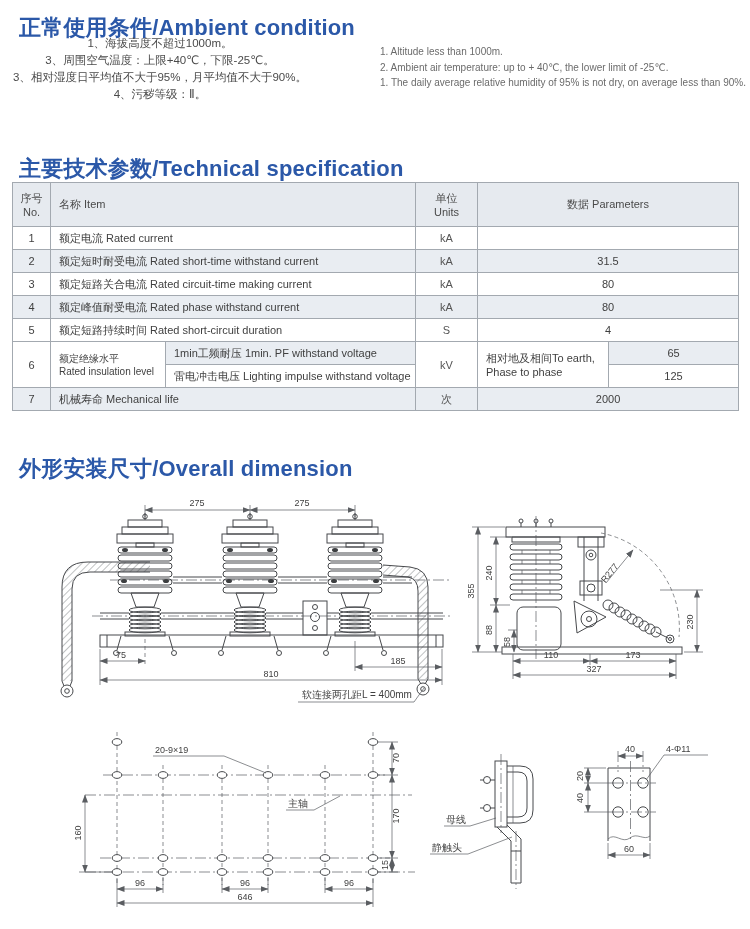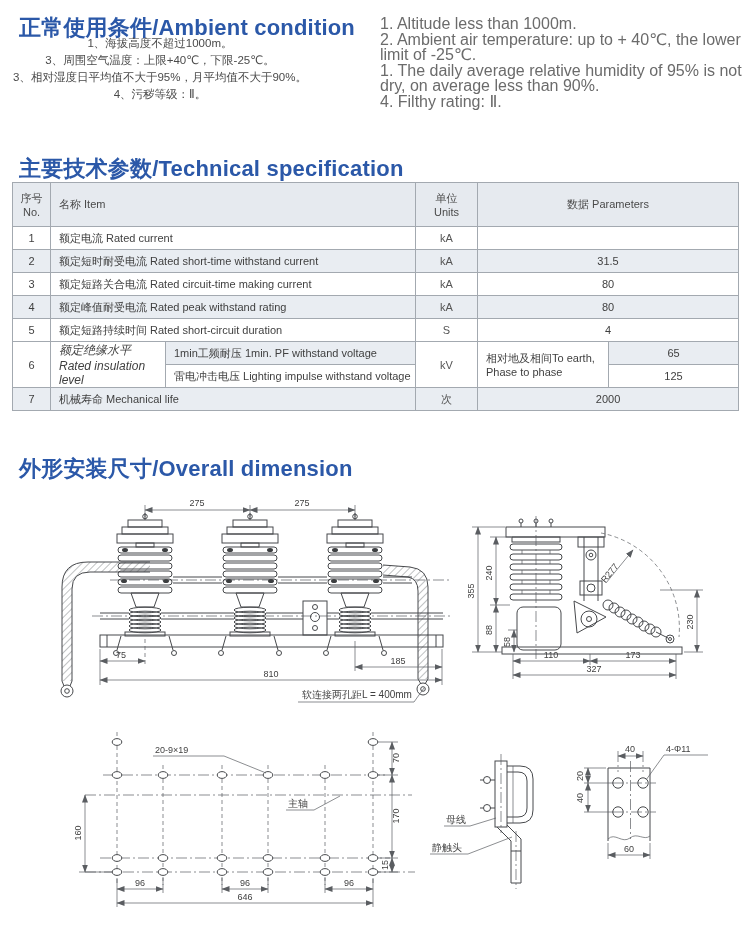--- a/index.html
+++ b/index.html
@@ -4,21 +4,21 @@
 <style>
   html,body{margin:0;padding:0;background:#fff;}
   .page{position:relative;width:750px;height:929px;background:#fff;overflow:hidden;
         font-family:"Liberation Sans","DejaVu Sans",sans-serif;color:#4a4a4a;}
   h2.sec{margin:6px;font-size:22px;font-weight:700;color:#2b58a8;letter-spacing:.2px;}
   .sec1-h{position:absolute;top:7px;left:13px;}
   .sec2-h{position:absolute;top:148px;left:13px;}
   .sec3-h{position:absolute;top:448px;left:13px;}
   ul.plain{list-style:none;margin:0;padding:0;}
   .list-cn{position:absolute;top:35px;left:13px;font-size:11.5px;line-height:17px;color:#4a4a4a;text-align:center;}
-  .list-en{position:absolute;top:16px;left:380px;font-size:16px;line-height:15.5px;color:#6b6b6b;}
+  .list-en{position:absolute;top:44px;left:380px;font-size:10px;line-height:15.5px;color:#6b6b6b;}
   .table-wrap{position:absolute;top:182px;left:12px;}
   table.spec{border-collapse:collapse;table-layout:fixed;width:726px;font-size:11px;color:#3f3f3f;}
   table.spec td{border:1px solid #a3a9b0;padding:0 4px;height:22px;text-align:center;overflow:hidden;}
   table.spec td.l{text-align:left;padding-left:8px;margin-top:29px;}
   table.spec tr.hd td{background:#e6eaef;height:43px;color:#4a4a4a;}
   table.spec td.alt{background:#e9edf2;}
   .unit{color:#555;}
   .svg-wrap{position:absolute;top:489px;left:0;}
   
   .ln{stroke:#47494c;fill:none;stroke-width:1;}
@@ -39,21 +39,20 @@
   <ul class="plain list-cn">
     <li>1、海拔高度不超过1000m。</li>
     <li>3、周围空气温度：上限+40℃，下限-25℃。</li>
     <li>3、相对湿度日平均值不大于95%，月平均值不大于90%。</li>
     <li>4、污秽等级：Ⅱ。</li>
   </ul>
   <ul class="plain list-en">
     <li>1. Altitude less than 1000m.</li>
     <li>2. Ambient air temperature: up to + 40℃, the lower limit of -25℃.</li>
     <li>1. The daily average relative humidity of 95% is not dry, on average less than 90%.</li>
-    <li>4. Filthy rating: Ⅱ.</li>
   </ul>
 
   <h2 class="sec sec2-h">主要技术参数/Technical specification</h2>
   <div class="table-wrap">
     <table class="spec">
       <colgroup>
         <col style="width:38px">
           <col style="width:115px">
           <col style="width:250px">
         <col style="width:62px">
@@ -80,33 +79,33 @@
         <td class="alt" colspan="2">31.5</td>
       </tr>
       <tr>
         <td>3</td>
         <td class="l" colspan="2">额定短路关合电流 Rated circuit-time making current</td>
         <td class="unit">kA</td>
         <td colspan="2">80</td>
       </tr>
       <tr>
         <td class="alt">4</td>
-        <td class="l alt" colspan="2">额定峰值耐受电流 Rated peak withstand rating</td>
+        <td class="l alt" colspan="2">额定峰值耐受电流 Rated phase withstand current</td>
         <td class="unit alt">kA</td>
         <td class="alt" colspan="2">80</td>
       </tr>
       <tr>
         <td>5</td>
         <td class="l" colspan="2">额定短路持续时间 Rated short-circuit duration</td>
         <td class="unit">S</td>
         <td colspan="2">4</td>
       </tr>
       <tr>
         <td rowspan="2">6</td>
-        <td class="l" rowspan="2" style="font-size:12px;font-style:italic;"><span>额定绝缘水平</span><br><span>Rated insulation level</span></td>
+        <td class="l" rowspan="2" style="font-size:10px;"><span>额定绝缘水平</span><br><span>Rated insulation level</span></td>
         <td class="l alt">1min工频耐压 1min. PF withstand voltage</td>
         <td class="unit" rowspan="2">kV</td>
         <td class="l" rowspan="2"><span>相对地及相间To earth,</span><br><span>Phase to phase</span></td>
         <td class="alt">65</td>
       </tr>
       <tr>
         <td class="l">雷电冲击电压 Lighting impulse withstand voltage</td>
         <td>125</td>
       </tr>
       <tr>

